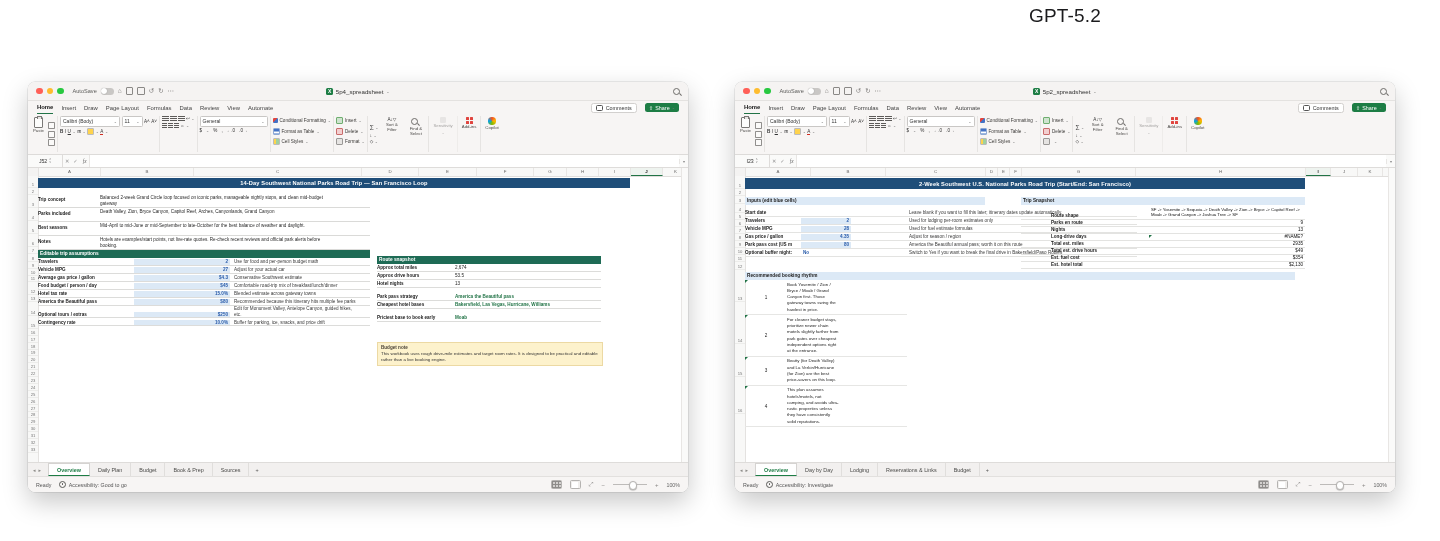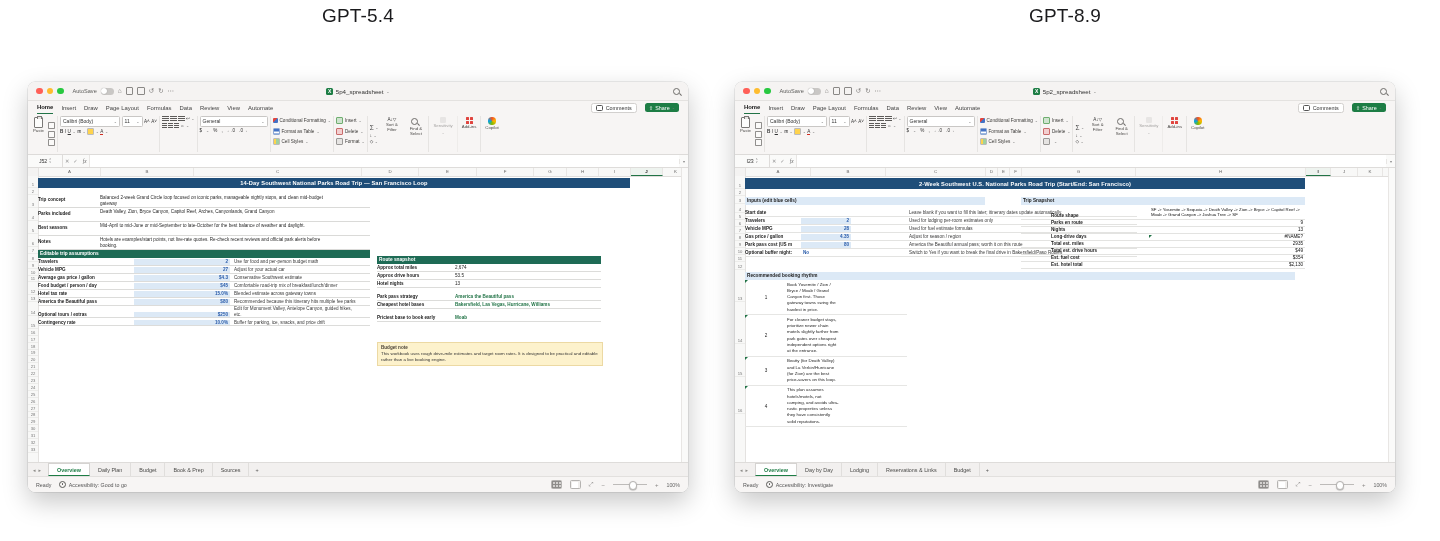--- a/index.html
+++ b/index.html
@@ -183,22 +183,21 @@
   .zminus,.zplus{font-size:6px;color:#8a8886;}
   .ztrack{width:34px;height:1.2px;background:#bdbbb9;position:relative;}
   .zknob{position:absolute;left:46%;top:-2.8px;width:6.5px;height:6.5px;border-radius:50%;background:#fff;border:.6px solid #b5b3b1;box-shadow:0 .4px 1px rgba(0,0,0,.3);}
   .zlabel{color:#666;}
 </style>
 </head>
 <body>
 
 <div class="canvas">
 
-  <div class="model-title" style="left:28px">GPT-5.4</div>
-  <div class="model-title" style="left:735px">GPT-8.9</div>
+  <div class="model-title" style="left:735px">GPT-5.2</div>
 
   <div class="win lw" style="left:28px">
     <div class="titlebar">
       <span class="dot red"></span>
       <span class="dot yel"></span>
       <span class="dot grn"></span>
       <span class="asl">AutoSave</span>
       <span class="toggle">
           <i></i>
         </span>

